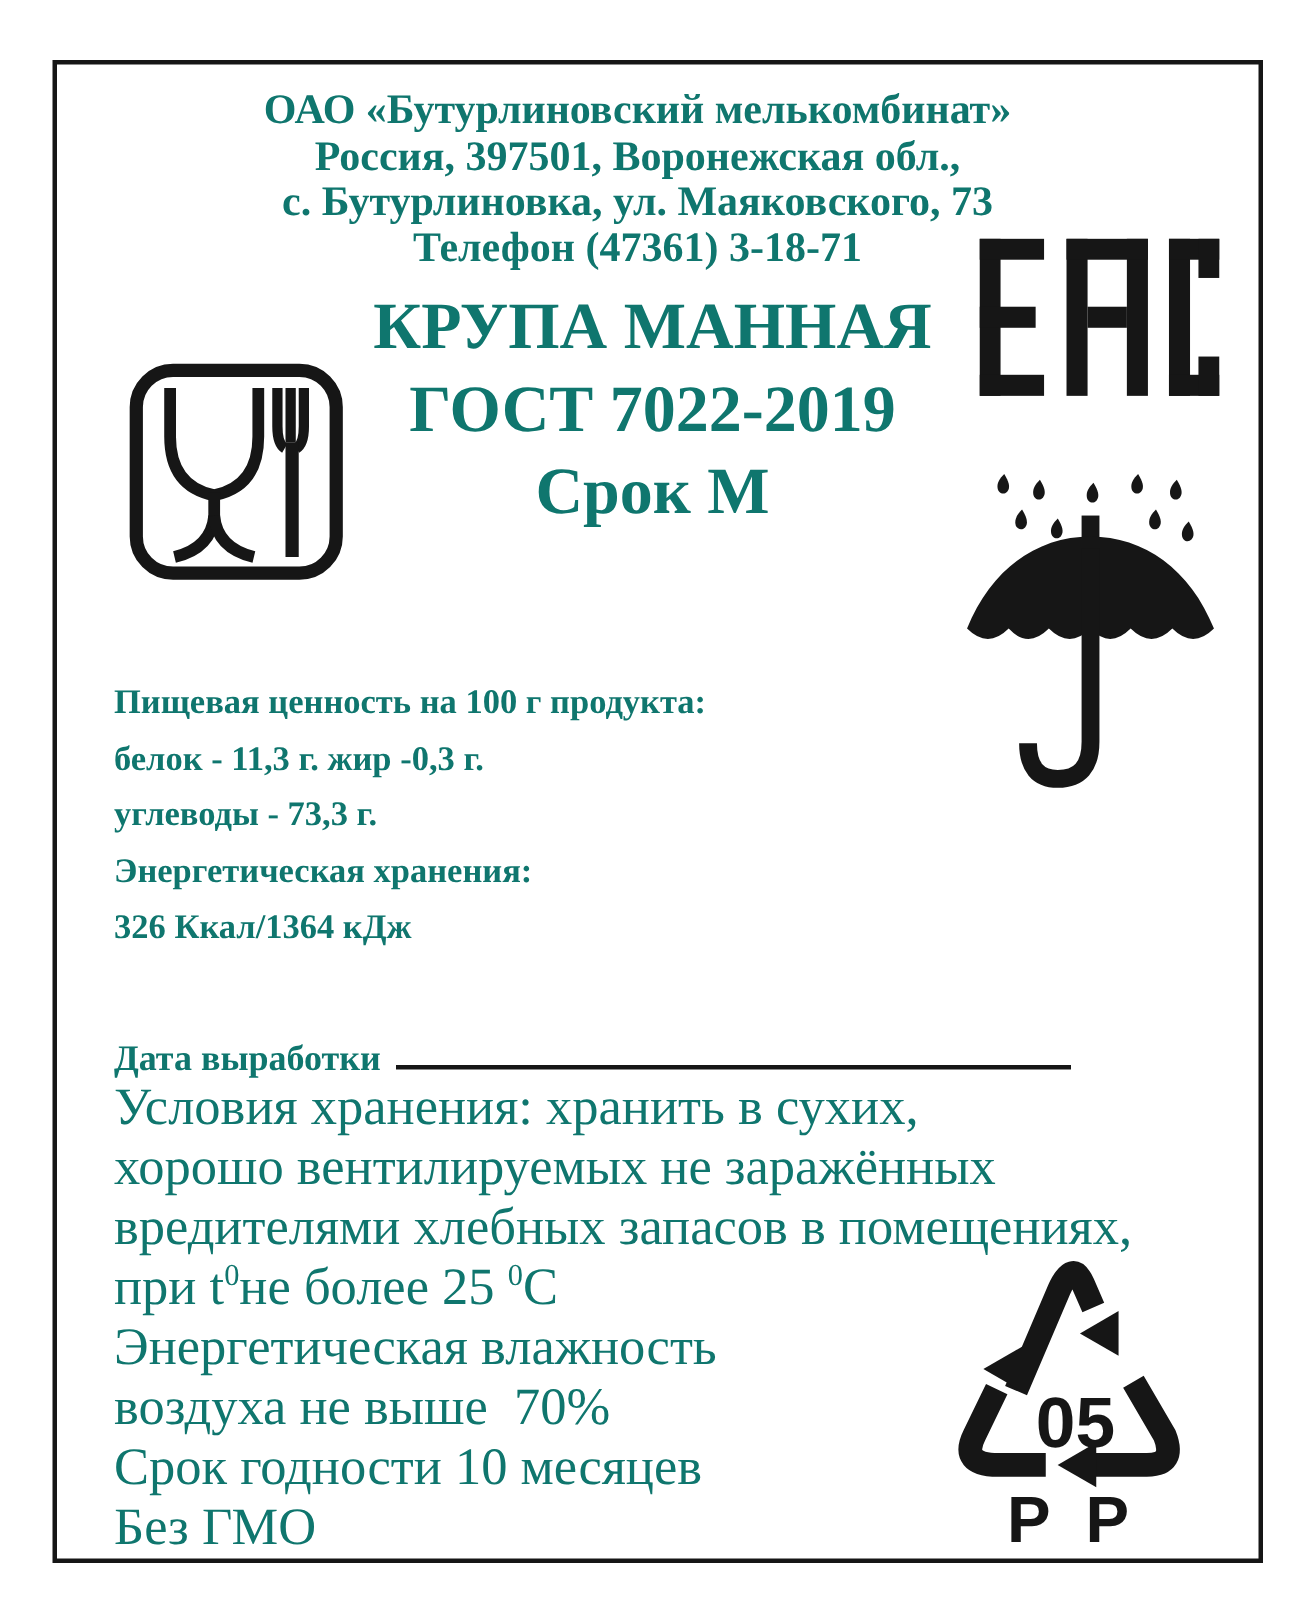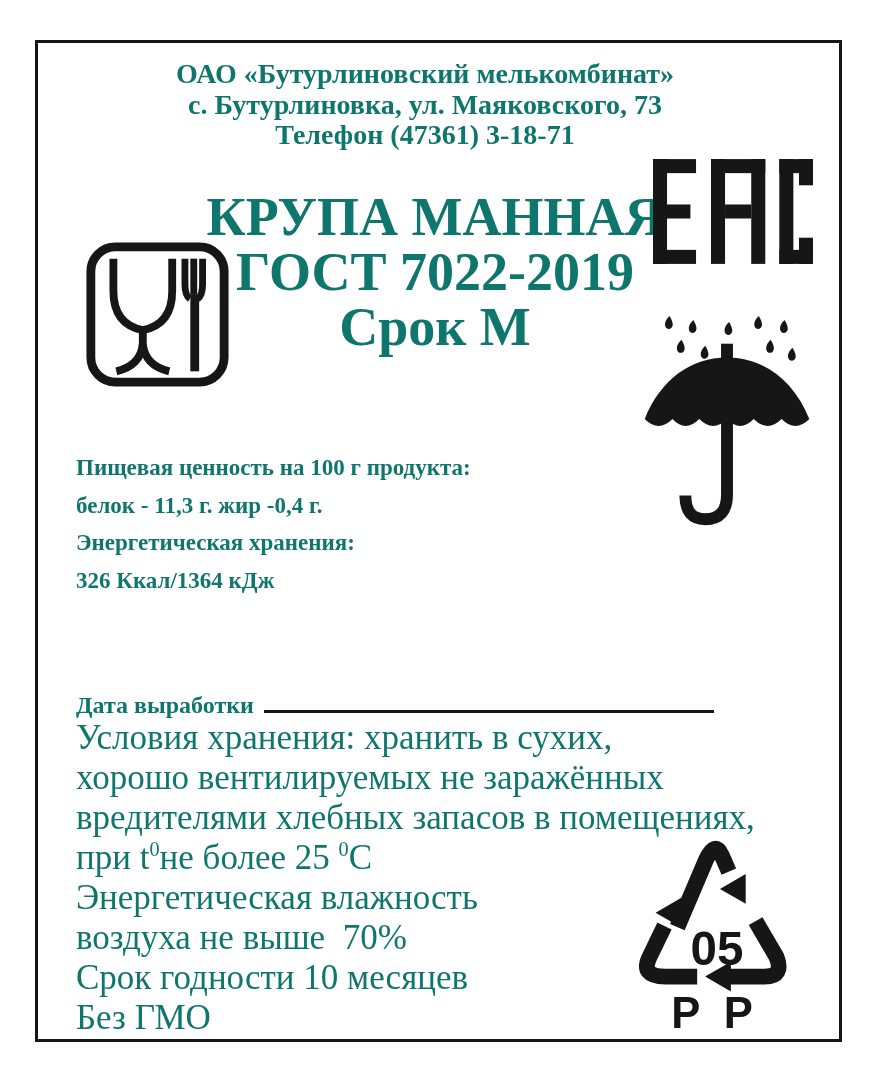--- a/index.html
+++ b/index.html
@@ -13,21 +13,21 @@
     position:absolute;left:35px;top:28px;width:801px;height:996px;
     border:3.5px solid #161616;
   }
   .txt{white-space:pre;}
   .company{
     position:absolute;left:40px;top:47px;width:770px;text-align:center;
     font-weight:bold;font-size:28px;line-height:30.5px;
   }
   .title{
     position:absolute;left:40px;top:178px;width:790px;text-align:center;
-    font-weight:bold;font-size:54px;line-height:55px;
+    font-weight:bold;font-size:44px;line-height:55px;
   }
   .nutrition{
     position:absolute;left:76px;top:437px;
     font-weight:bold;font-size:23px;line-height:37.5px;
   }
   .daterow{
     position:absolute;left:76px;top:664px;
     font-weight:bold;font-size:24px;line-height:40px;white-space:pre;
   }
   .blank-line{
@@ -49,20 +49,21 @@
   svg text{font-family:"Liberation Sans","DejaVu Sans",sans-serif;fill:#161616;}
 </style>
 </head>
 <body>
 
 <div class="page">
   <div class="frame"></div>
 
   <div class="company">
     <div class="txt">ОАО «Бутурлиновский мелькомбинат»</div>
+    <div class="txt">Россия, 397501, Воронежская обл.,</div>
     <div class="txt">с. Бутурлиновка, ул. Маяковского, 73</div>
     <div class="txt">Телефон (47361) 3-18-71</div>
   </div>
 
   <div class="title">
     <div class="txt">КРУПА МАННАЯ</div>
     <div class="txt">ГОСТ 7022-2019</div>
     <div class="txt">Срок М</div>
   </div>
 
@@ -117,21 +118,22 @@
         <path d="M8,112 C24,72 55,50 91,50 C127,50 158,72 174,112
                  Q160,126 146,112 Q132,126 118,112 Q104,126 91,112
                  Q77,126 63,112 Q49,126 36,112 Q22,126 8,112 Z"></path>
       </g>
       <path class="stroke" stroke-width="12" d="M91,58 V188 Q91,213 69,213 Q49,213 49,189"></path>
     </svg>
   </div>
 
   <div class="nutrition">
     <div class="txt">Пищевая ценность на 100 г продукта:</div>
-    <div class="txt">белок - 11,3 г. жир -0,4 г.</div>
+    <div class="txt">белок - 11,3 г. жир -0,3 г.</div>
+    <div class="txt">углеводы - 73,3 г.</div>
     <div class="txt">Энергетическая хранения:</div>
     <div class="txt">326 Ккал/1364 кДж</div>
   </div>
 
   <div class="daterow"><span class="txt">Дата выработки</span><span class="blank-line"></span></div>
 
   <div class="storage">
     <div class="txt">Условия хранения: хранить в сухих,</div>
     <div class="txt">хорошо вентилируемых не заражённых</div>
     <div class="txt">вредителями хлебных запасов в помещениях,</div>

